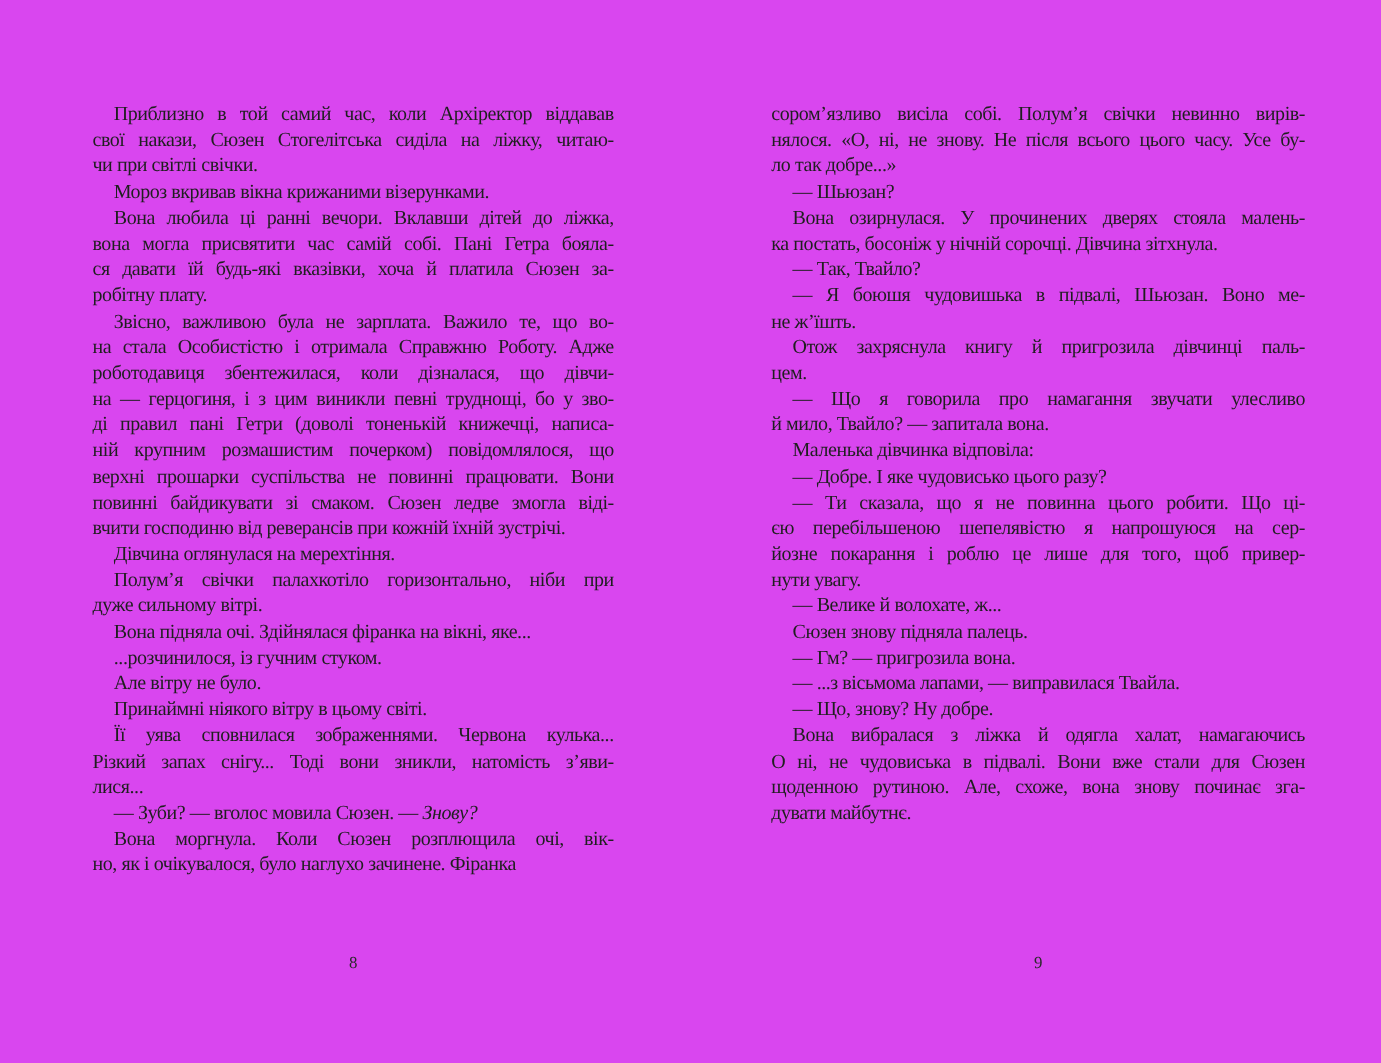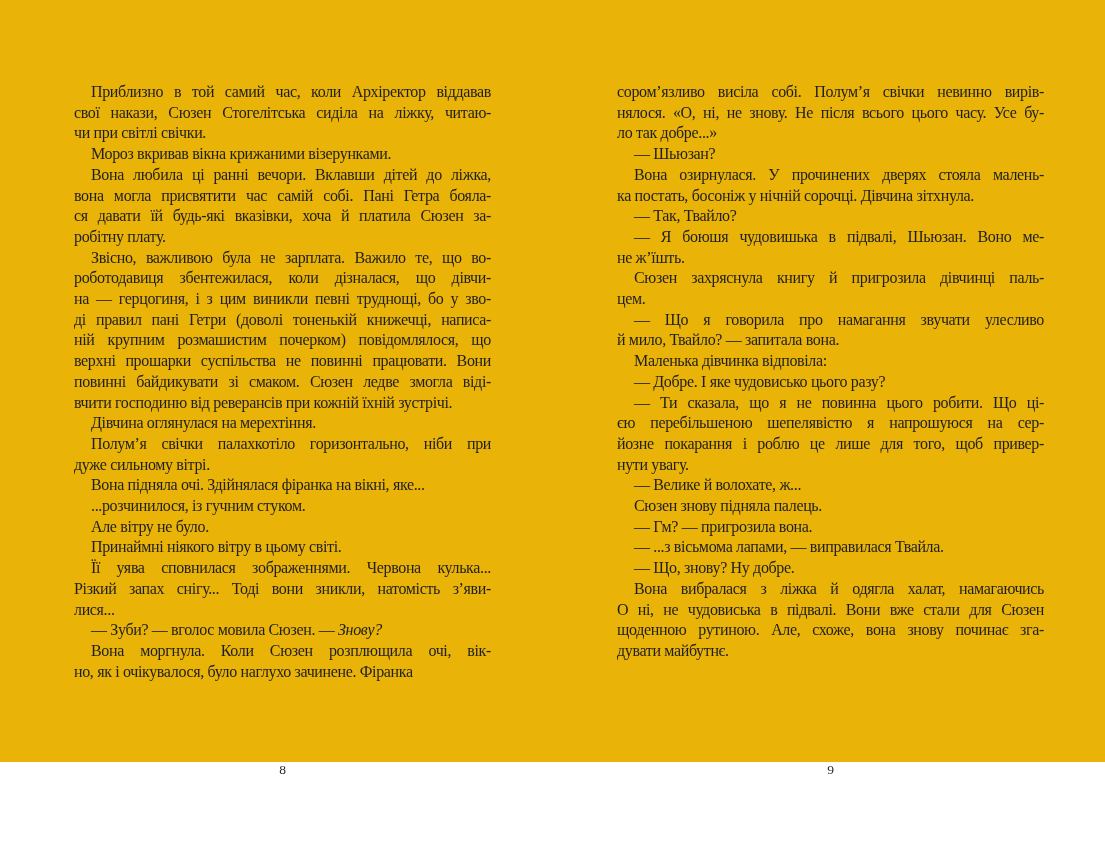--- a/index.html
+++ b/index.html
@@ -10,22 +10,22 @@
   body {
     width: 1105px;
     height: 850px;
     font-family: "Liberation Serif", "DejaVu Serif", serif;
     color: #1f1f1f;
     overflow: hidden;
   }
   .spread {
     position: relative;
     width: 1105px;
-    height: 762px;
-    background: #eab308;
+    height: 850px;
+    background: #d946ef;
   }
   .page {
     position: absolute;
     top: 0;
     height: 850px;
   }
   .page-left  { left: 74px;  width: 417px; }
   .page-right { left: 617px; width: 427px; }
   .text-col {
     position: absolute;
@@ -73,20 +73,21 @@
           <div class="line ind"><span>Мороз вкривав вікна крижаними візерунками.</span></div>
         </div>
         <div class="paragraph">
           <div class="line ind just"><span>Вона любила ці ранні вечори. Вклавши дітей до ліжка,</span></div>
           <div class="line just"><span>вона могла присвятити час самій собі. Пані Гетра бояла-</span></div>
           <div class="line just"><span>ся давати їй будь-які вказівки, хоча й платила Сюзен за-</span></div>
           <div class="line"><span>робітну плату.</span></div>
         </div>
         <div class="paragraph">
           <div class="line ind just"><span>Звісно, важливою була не зарплата. Важило те, що во-</span></div>
+          <div class="line just"><span>на стала Особистістю і отримала Справжню Роботу. Адже</span></div>
           <div class="line just"><span>роботодавиця збентежилася, коли дізналася, що дівчи-</span></div>
           <div class="line just"><span>на — герцогиня, і з цим виникли певні труднощі, бо у зво-</span></div>
           <div class="line just"><span>ді правил пані Гетри (доволі тоненькій книжечці, написа-</span></div>
           <div class="line just"><span>ній крупним розмашистим почерком) повідомлялося, що</span></div>
           <div class="line just"><span>верхні прошарки суспільства не повинні працювати. Вони</span></div>
           <div class="line just"><span>повинні байдикувати зі смаком. Сюзен ледве змогла віді-</span></div>
           <div class="line"><span>вчити господиню від реверансів при кожній їхній зустрічі.</span></div>
         </div>
         <div class="paragraph">
           <div class="line ind"><span>Дівчина оглянулася на мерехтіння.</span></div>
@@ -138,21 +139,21 @@
           <div class="line"><span>ка постать, босоніж у нічній сорочці. Дівчина зітхнула.</span></div>
         </div>
         <div class="paragraph">
           <div class="line ind"><span>— Так, Твайло?</span></div>
         </div>
         <div class="paragraph">
           <div class="line ind just"><span>— Я боюшя чудовишька в підвалі, Шьюзан. Воно ме-</span></div>
           <div class="line"><span>не ж’їшть.</span></div>
         </div>
         <div class="paragraph">
-          <div class="line ind just"><span>Сюзен захряснула книгу й пригрозила дівчинці паль-</span></div>
+          <div class="line ind just"><span>Отож захряснула книгу й пригрозила дівчинці паль-</span></div>
           <div class="line"><span>цем.</span></div>
         </div>
         <div class="paragraph">
           <div class="line ind just"><span>— Що я говорила про намагання звучати улесливо</span></div>
           <div class="line"><span>й мило, Твайло? — запитала вона.</span></div>
         </div>
         <div class="paragraph">
           <div class="line ind"><span>Маленька дівчинка відповіла:</span></div>
         </div>
         <div class="paragraph">

